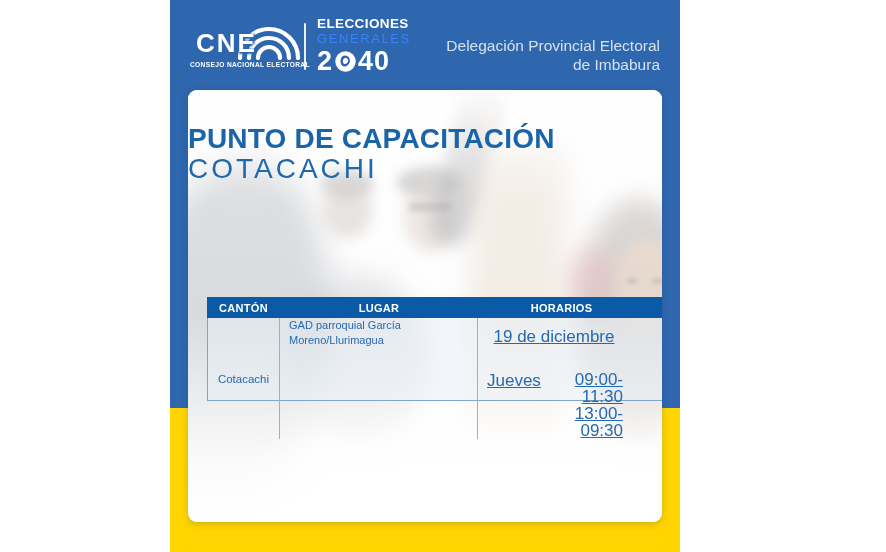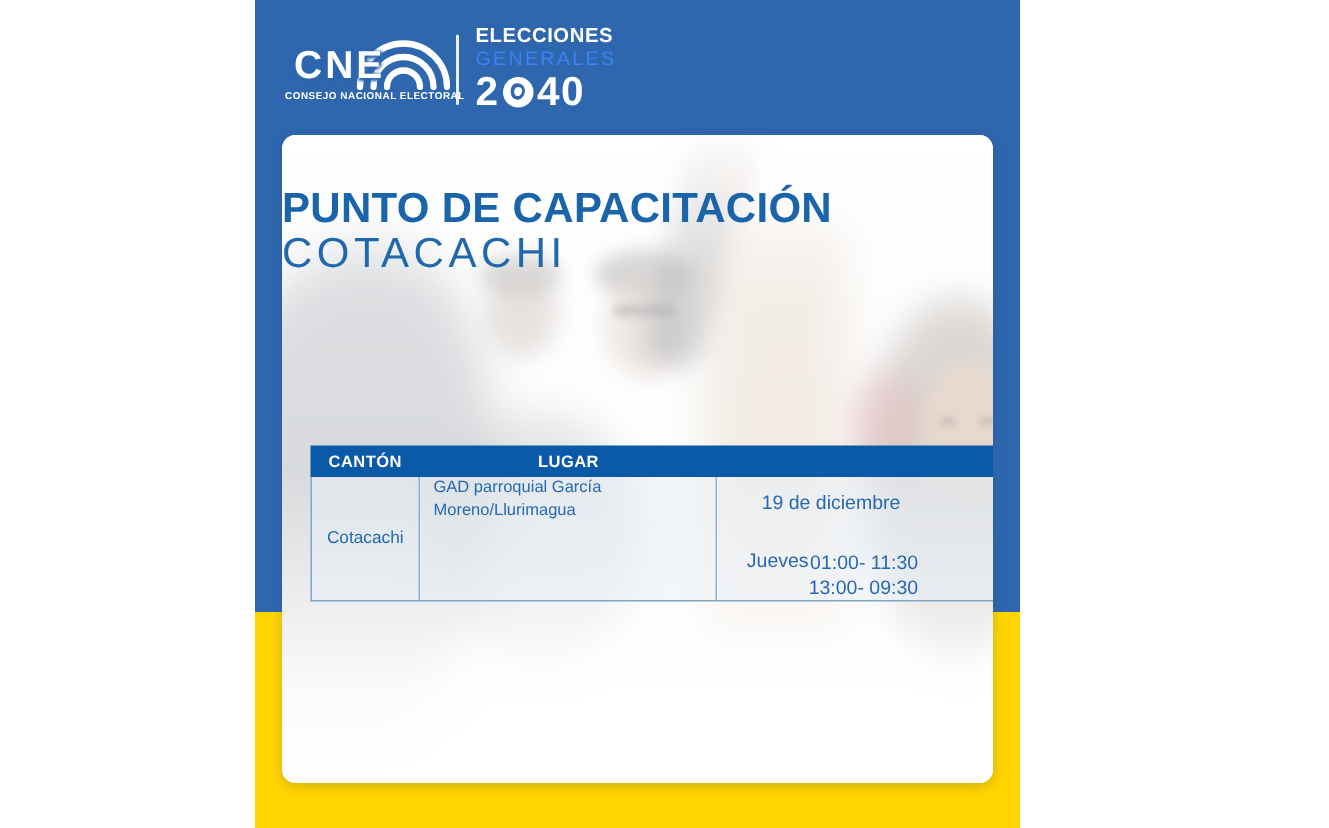--- a/index.html
+++ b/index.html
@@ -62,21 +62,21 @@
 
   .tbl{position:absolute;left:19px;top:207px;width:477px;font-family:"Liberation Sans",sans-serif;}
   .thead{display:grid;grid-template-columns:73px 198px 167px;height:21px;background:#0b5aa7;color:#ffffff;
          font-size:11px;font-weight:bold;letter-spacing:0.3px;align-items:center;text-align:center;}
   .tbody{display:grid;grid-template-columns:72px 198px 166px;height:82px;background:rgba(231,240,248,0.5);
          border:1px solid #7fa5c8;border-top:none;color:#2569b0;}
   .cell{border-right:1px solid #93b2d0;min-width:0;}
   .cell.last{border-right:none;}
   .c1{display:flex;align-items:center;justify-content:center;font-size:11.5px;}
   .c2{display:flex;flex-direction:row;justify-content:flex-end;padding:0 9px;font-size:11px;line-height:14.5px;}
-  .c3{font-size:13px;padding-top:9px;}
+  .c3{font-size:17px;padding-top:9px;text-decoration:underline;}
   .c3 .date{text-align:center;padding-right:14px;margin-bottom:7px;}
   .c3 .sched{display:flex;justify-content:center;padding:0 21px 0 9px;margin-top:24px;}
   .c3 .times{text-align:right;line-height:17px;}
 </style>
 </head>
 <body>
 
 <div id="page">
   <div class="banner">
     <div class="bg-blue"></div>
@@ -102,20 +102,24 @@
           <span>2</span>
           <svg class="map-circle" viewBox="0 0 23 23">
             <circle cx="11.5" cy="11.5" r="10.2" fill="#ffffff"></circle>
             <path d="M8.2 6.4 C10.5 4.8 14.2 5.6 15.4 8.2 C16.6 10.6 15.8 13.8 13.4 15.6 C11.2 17.3 8.0 16.4 7.0 13.9 C6.1 11.6 6.3 8.0 8.2 6.4 Z" fill="#2e67ae"></path>
             <path d="M10.1 8.4 C11.4 7.5 13.3 8.0 13.9 9.5 C14.5 10.9 13.9 12.7 12.5 13.6 C11.2 14.5 9.5 13.9 9.0 12.5 C8.5 11.2 8.9 9.3 10.1 8.4 Z" fill="#ffffff"></path>
           </svg>
           <span>40</span>
         </div>
       </div>
 
+      <div class="delegation">
+        <div>Delegación Provincial Electoral</div>
+        <div>de Imbabura</div>
+      </div>
     </div>
 
     <div class="card">
       <div class="photo">
         <div class="blob b-left"></div>
         <div class="blob b-suit"></div>
         <div class="blob b-hair1"></div>
         <div class="blob b-head1"></div>
         <div class="blob b-hair2"></div>
         <div class="blob b-head2"></div>
@@ -134,32 +138,33 @@
       <div class="card-content">
         <div class="title">
           <div class="title-1">PUNTO DE CAPACITACIÓN</div>
           <div class="title-2">COTACACHI</div>
         </div>
 
         <div class="tbl">
           <div class="thead">
             <div>CANTÓN</div>
             <div>LUGAR</div>
+            <div>HORARIOS</div>
           </div>
           <div class="tbody">
             <div class="cell c1">Cotacachi</div>
             <div class="cell c2">
               <div>GAD parroquial García Moreno/Llurimagua</div>
             </div>
             <div class="cell c3 last">
               <div class="date">19 de diciembre</div>
               <div class="sched">
                 <div>Jueves</div>
                 <div class="times">
-                  <div>01:00- 11:30</div>
+                  <div>09:00- 11:30</div>
                   <div>13:00- 09:30</div>
                 </div>
               </div>
             </div>
           </div>
         </div>
       </div>
     </div>
   </div>
 </div>

